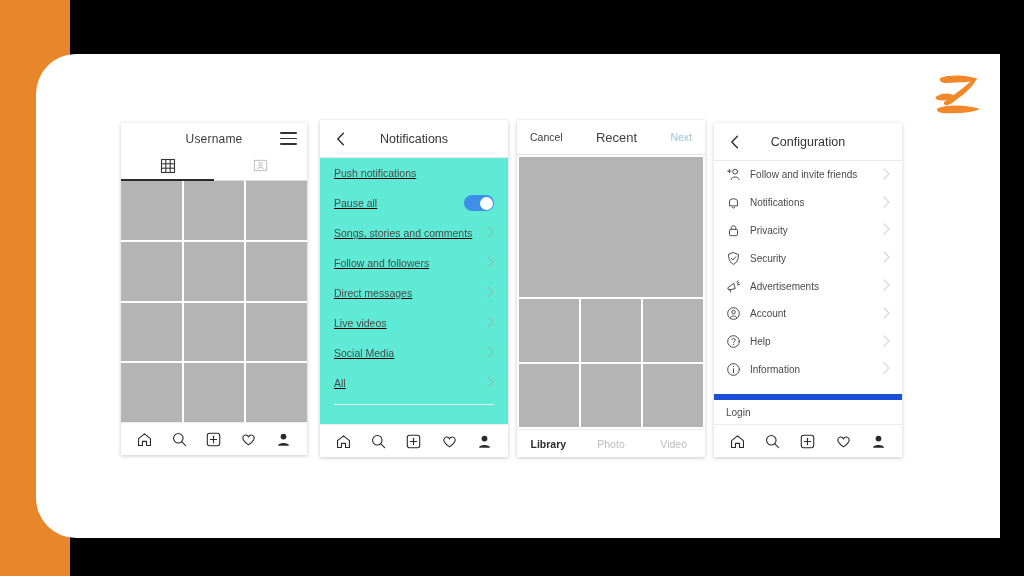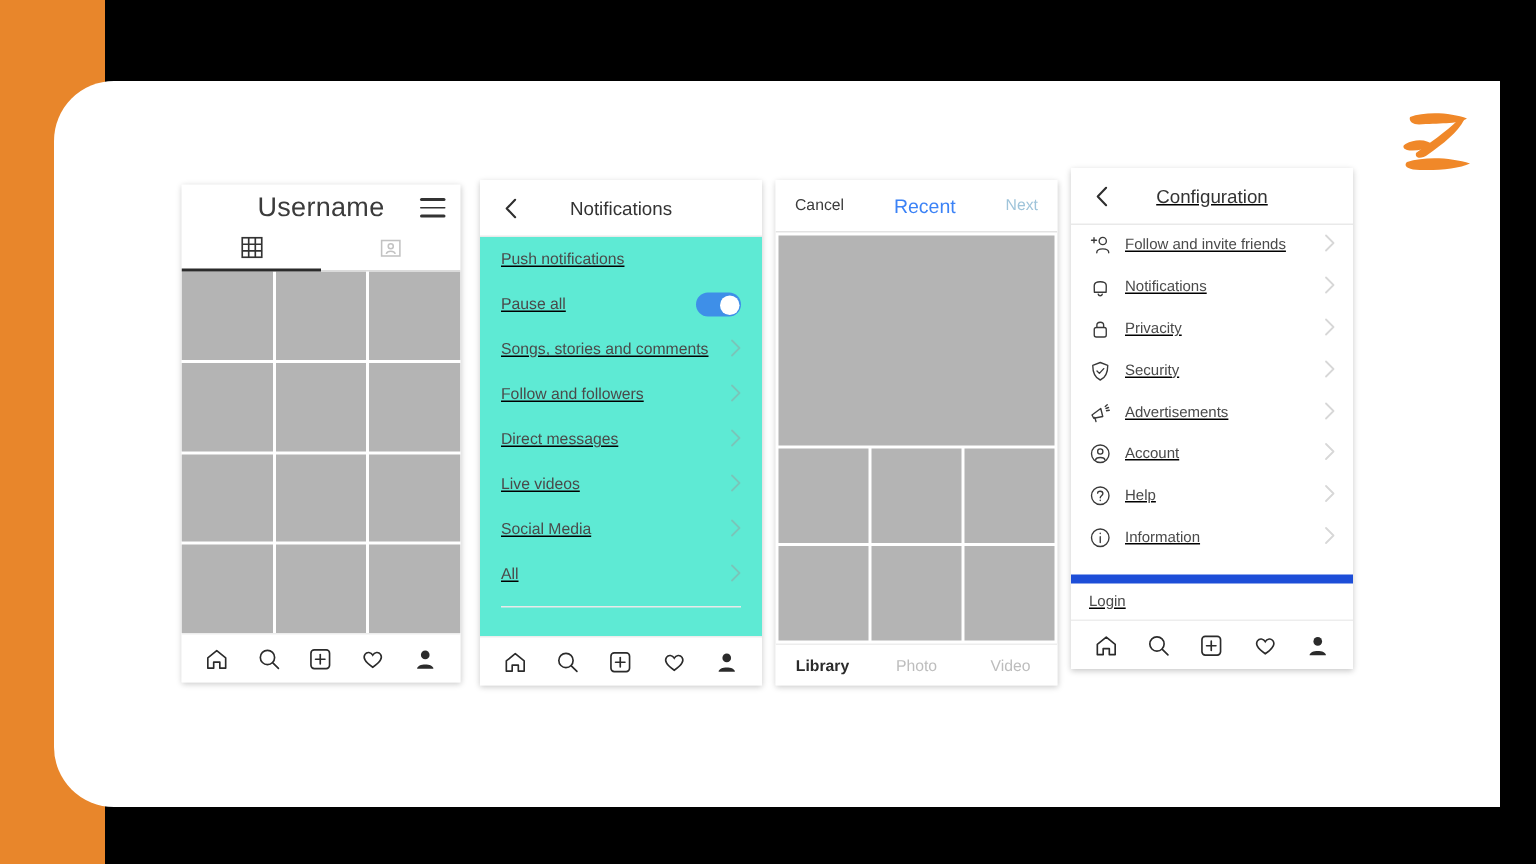--- a/index.html
+++ b/index.html
@@ -32,28 +32,28 @@
   
   .panel{
     position:absolute; z-index:5; background:#fff;
     box-shadow:0 1px 4px rgba(0,0,0,.22);
     overflow:hidden;
     display:flex; flex-direction:column;
   }
   .p1{ left:121px; top:123px; width:186px; height:332px; }
   .p2{ left:320px; top:120px; width:188px; height:337px; }
   .p3{ left:517px; top:120px; width:188px; height:337px; }
-  .p4{ left:714px; top:112px; width:188px; height:334px;text-decoration:underline; }
+  .p4{ left:714px; top:123px; width:188px; height:334px; }
 
   
   .p1-head{
     height:31px; display:flex; align-items:center; justify-content:center;
     position:relative; flex:0 0 auto;
   }
-  .p1-title{ font-size:18px; color:#3B3B3B; letter-spacing:.2px; }
+  .p1-title{ font-size:12px; color:#3B3B3B; letter-spacing:.2px; }
   .hamburger{
     position:absolute; right:10px; top:9px; width:17px; height:13px;
     display:flex; flex-direction:column; justify-content:space-between;
   }
   .hamburger i{ display:block; height:1.6px; background:#333; border-radius:1px;}
   .p1-tabs{
     height:27px; display:flex; flex:0 0 auto; position:relative;
   }
   .p1-tab{
     flex:1; display:flex; align-items:center; justify-content:center;
@@ -107,21 +107,21 @@
     border-radius:50%; background:#fff;
   }
 
   
   .p3-head{
     height:35px; flex:0 0 auto; display:flex; align-items:center;
     justify-content:space-between; padding:0 13px;
     border-bottom:1px solid #E3E3E3; background:#fff;
   }
   .p3-cancel{ font-size:10.5px; color:#3C3C3C; }
-  .p3-title{ font-size:13px; color:#3b82f6; }
+  .p3-title{ font-size:13px; color:#404040; }
   .p3-next{ font-size:10.5px; color:#9FC4DA; }
   .p3-preview{
     height:140px; flex:0 0 auto; background:#B4B4B4; margin:2px 2px 0 2px;
   }
   .p3-thumbs{
     flex:1 1 auto; display:grid; grid-template-columns:repeat(3,1fr);
     grid-template-rows:repeat(2,1fr); gap:2px; padding:2px;
   }
   .p3-tabs{
     height:28px; flex:0 0 auto; display:flex; align-items:center;

